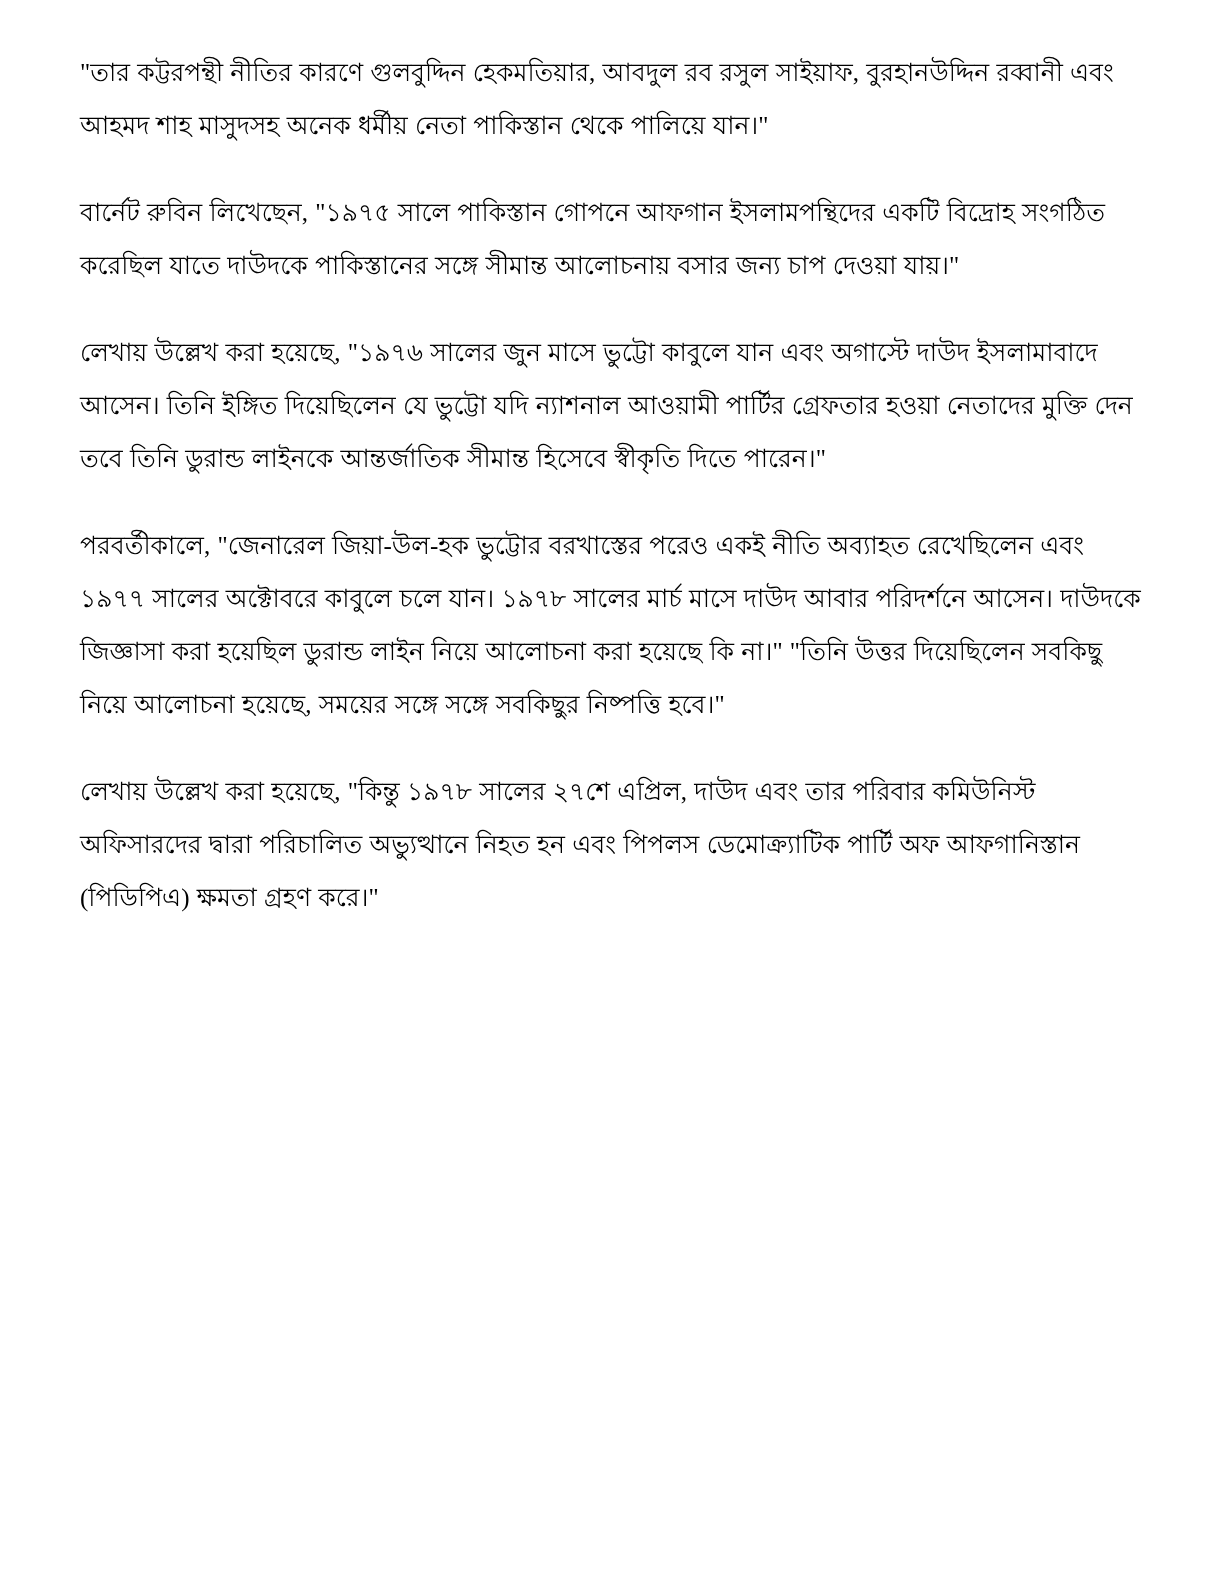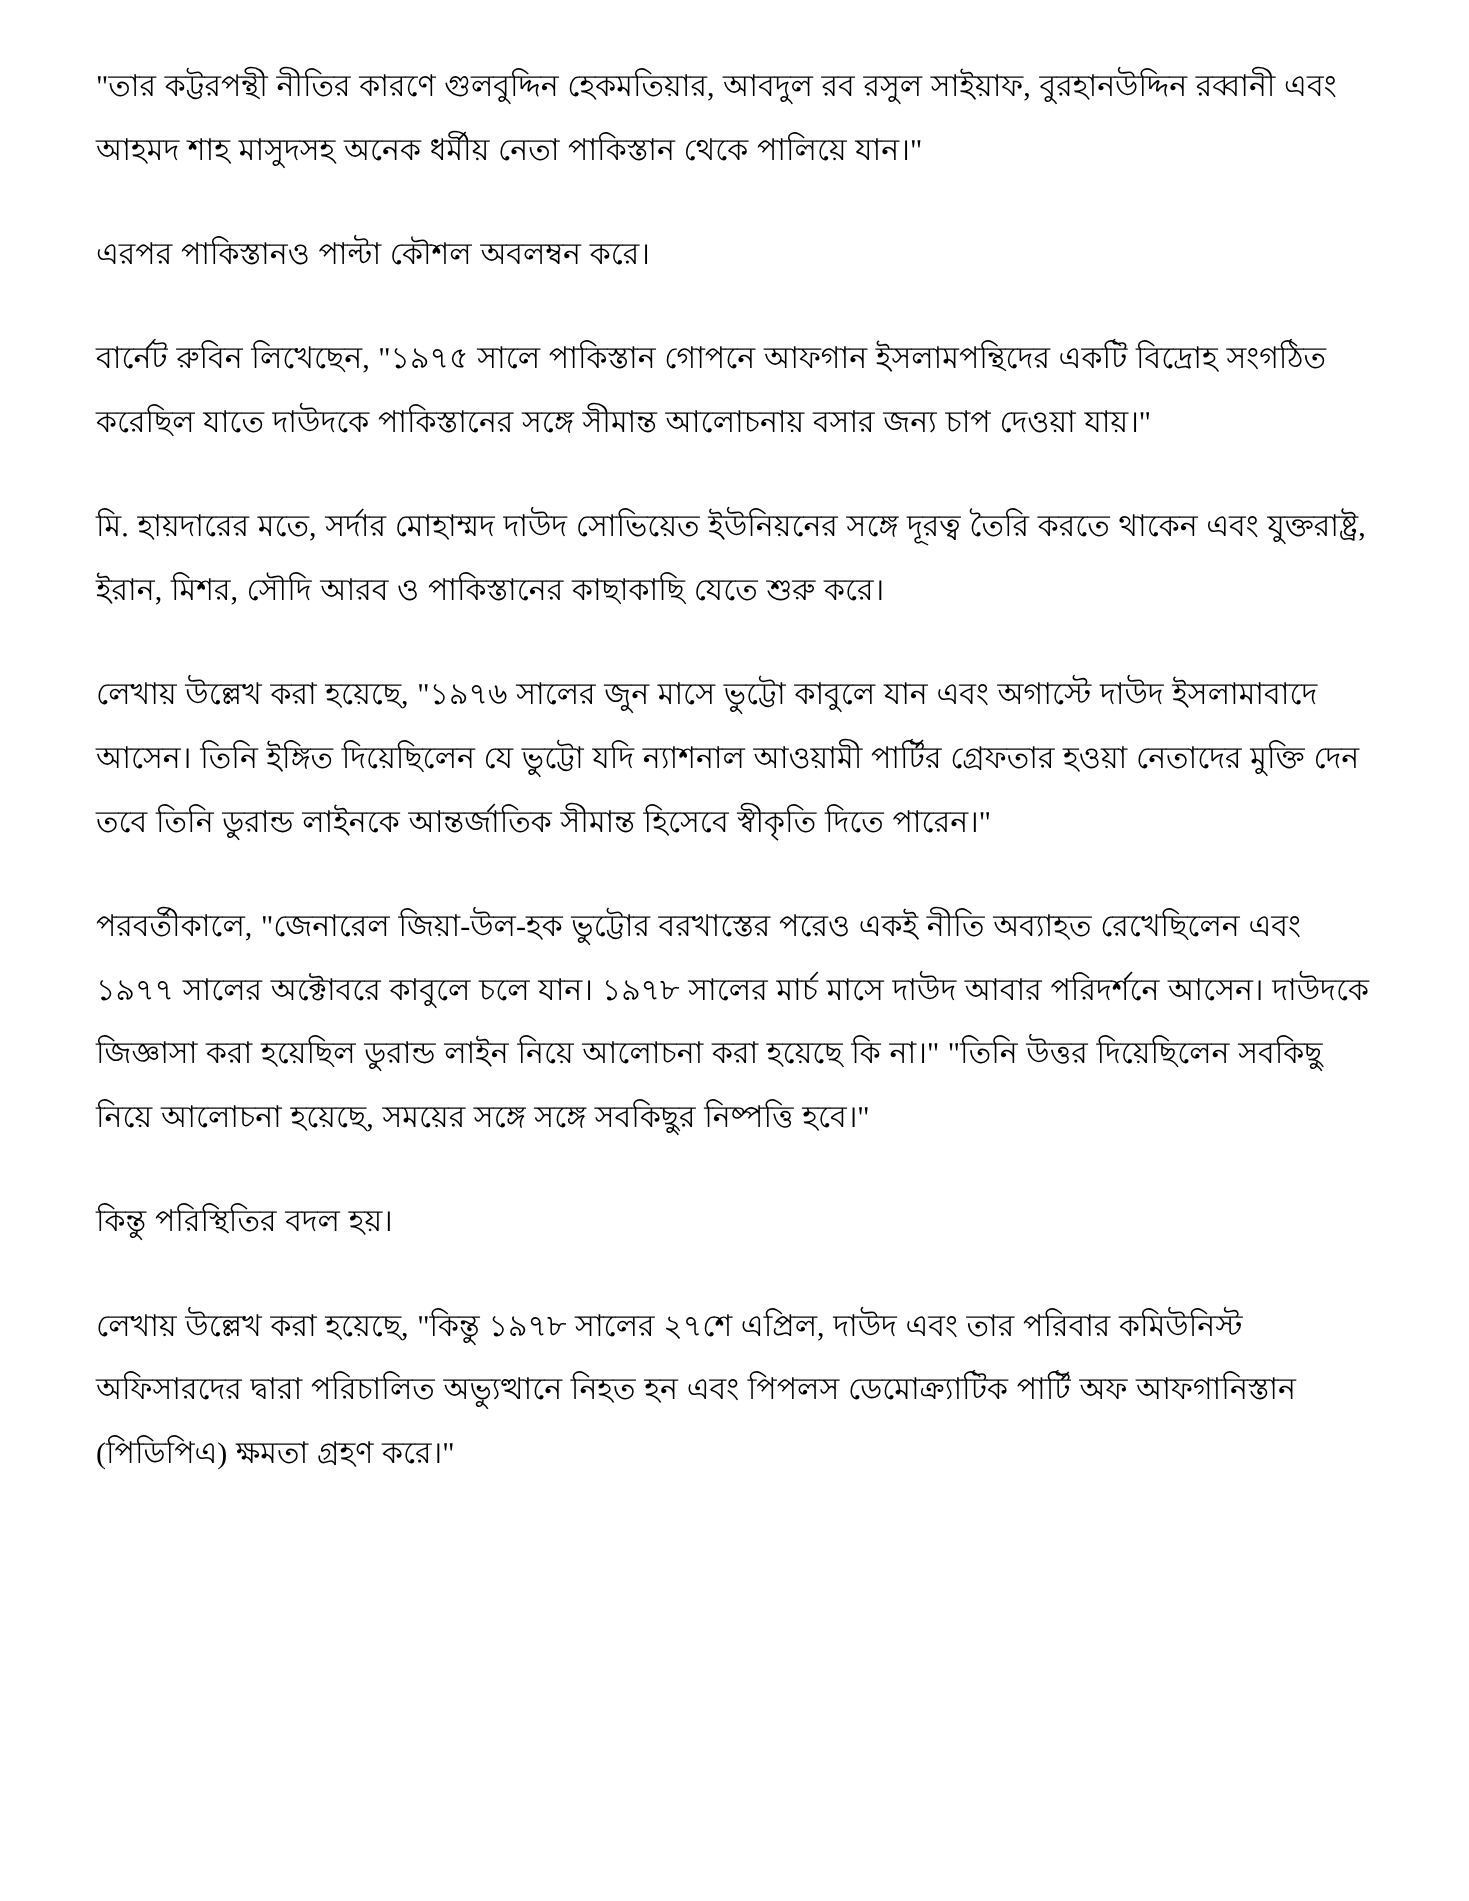--- a/index.html
+++ b/index.html
@@ -25,20 +25,17 @@
       text-align: left;
       margin: 0 0 34px 0;
       word-spacing: 1px;
     }
   </style>
 </head>
 <body>
 
 <div class="page">
   <p class="para">"তার কট্টরপন্থী নীতির কারণে গুলবুদ্দিন হেকমতিয়ার, আবদুল রব রসুল সাইয়াফ, বুরহানউদ্দিন রব্বানী এবং আহমদ শাহ মাসুদসহ অনেক ধর্মীয় নেতা পাকিস্তান থেকে পালিয়ে যান।"</p>
-  <p class="para">এরপর পাকিস্তানও পাল্টা কৌশল অবলম্বন করে।</p>
   <p class="para">বার্নেট রুবিন লিখেছেন, "১৯৭৫ সালে পাকিস্তান গোপনে আফগান ইসলামপন্থিদের একটি বিদ্রোহ সংগঠিত করেছিল যাতে দাউদকে পাকিস্তানের সঙ্গে সীমান্ত আলোচনায় বসার জন্য চাপ দেওয়া যায়।"</p>
-  <p class="para">মি. হায়দারের মতে, সর্দার মোহাম্মদ দাউদ সোভিয়েত ইউনিয়নের সঙ্গে দূরত্ব তৈরি করতে থাকেন এবং যুক্তরাষ্ট্র, ইরান, মিশর, সৌদি আরব ও পাকিস্তানের কাছাকাছি যেতে শুরু করে।</p>
   <p class="para">লেখায় উল্লেখ করা হয়েছে, "১৯৭৬ সালের জুন মাসে ভুট্টো কাবুলে যান এবং অগাস্টে দাউদ ইসলামাবাদে আসেন। তিনি ইঙ্গিত দিয়েছিলেন যে ভুট্টো যদি ন্যাশনাল আওয়ামী পার্টির গ্রেফতার হওয়া নেতাদের মুক্তি দেন তবে তিনি ডুরান্ড লাইনকে আন্তর্জাতিক সীমান্ত হিসেবে স্বীকৃতি দিতে পারেন।"</p>
   <p class="para">পরবর্তীকালে, "জেনারেল জিয়া-উল-হক ভুট্টোর বরখাস্তের পরেও একই নীতি অব্যাহত রেখেছিলেন এবং ১৯৭৭ সালের অক্টোবরে কাবুলে চলে যান। ১৯৭৮ সালের মার্চ মাসে দাউদ আবার পরিদর্শনে আসেন। দাউদকে জিজ্ঞাসা করা হয়েছিল ডুরান্ড লাইন নিয়ে আলোচনা করা হয়েছে কি না।" "তিনি উত্তর দিয়েছিলেন সবকিছু নিয়ে আলোচনা হয়েছে, সময়ের সঙ্গে সঙ্গে সবকিছুর নিষ্পত্তি হবে।"</p>
-  <p class="para">কিন্তু পরিস্থিতির বদল হয়।</p>
   <p class="para">লেখায় উল্লেখ করা হয়েছে, "কিন্তু ১৯৭৮ সালের ২৭শে এপ্রিল, দাউদ এবং তার পরিবার কমিউনিস্ট অফিসারদের দ্বারা পরিচালিত অভ্যুত্থানে নিহত হন এবং পিপলস ডেমোক্র্যাটিক পার্টি অফ আফগানিস্তান (পিডিপিএ) ক্ষমতা গ্রহণ করে।"</p>
 </div>
 
 </body></html>

